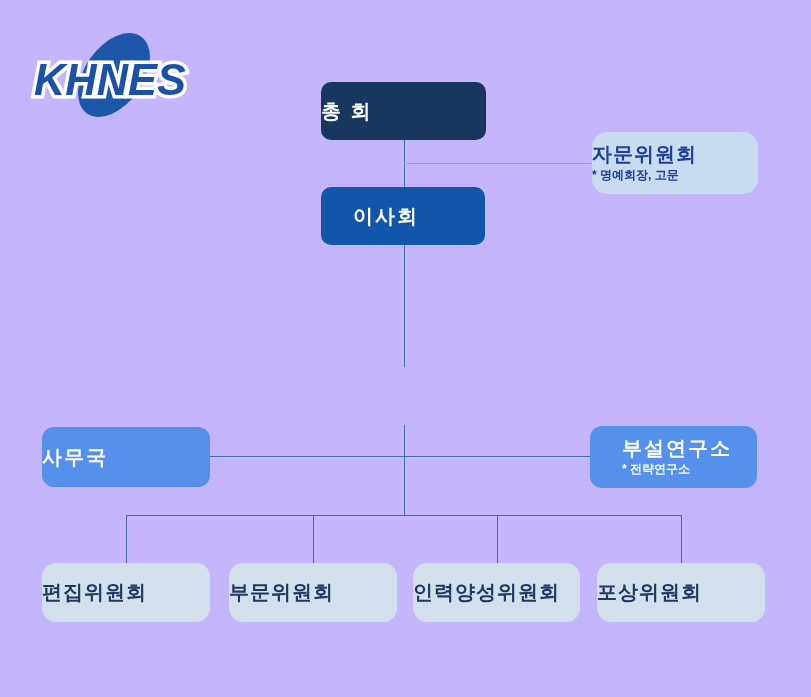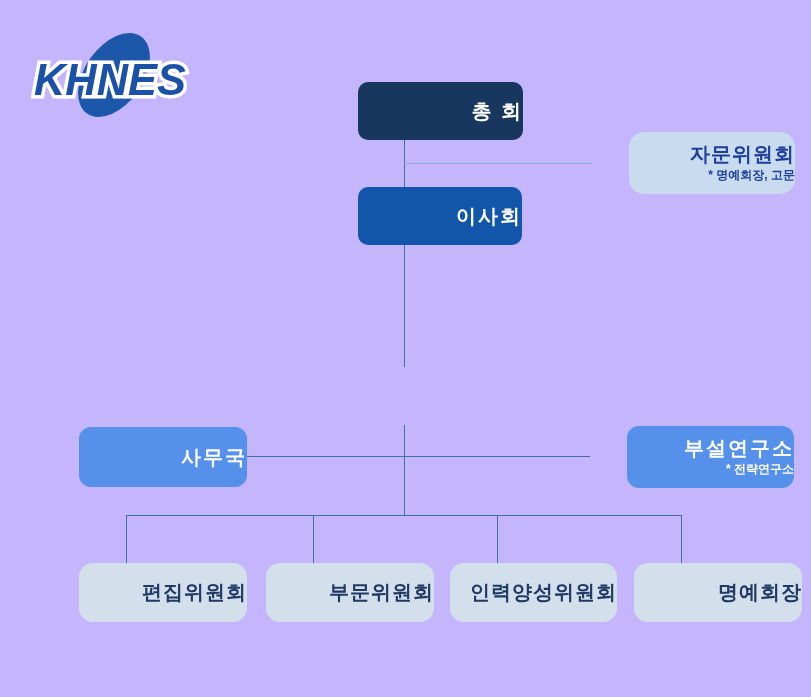--- a/index.html
+++ b/index.html
@@ -16,47 +16,46 @@
   }
 
   
   .logo { position: absolute; left: 28px; top: 22px; width: 176px; height: 112px; }
 
   
   .box {
     position: absolute;
     display: flex;
     flex-direction: column;
-    align-items: flex-end;
+    align-items: flex-start;
     justify-content: center;
     text-align: center;
     box-sizing: border-box;
     line-height: 1.15;
-    margin-left: 37px;
   }
   .box .label { font-weight: 700; font-size: 20px; letter-spacing: 2px; }
   .box .note  { font-weight: 700; font-size: 12px; margin-top: 3px; letter-spacing: 0; }
 
   
   .lv1 { background: #17375E; color: #ffffff; border-radius: 10px; }
   .lv2 { background: #1156A8; color: #ffffff; border-radius: 10px; padding-left: 32px; }
   .lv3 { background: #2E74D5; color: #ffffff; border-radius: 10px; }
   .lv4 { background: #5590EA; color: #ffffff; border-radius: 12px; }
   .light-blue { background: #C9DBEF; color: #1D3E99; border-radius: 15px; }
   .light-gray { background: #D3E0EC; color: #1F3864; border-radius: 14px; }
   .light-blue .label { font-size: 20px; letter-spacing: 1px; }
   .light-gray .label { font-size: 20px; letter-spacing: 1px; }
 
   
   .n-general   { left: 321px; top: 82px;  width: 165px; height: 58px; }
   .n-advisory  { left: 592px; top: 132px; width: 166px; height: 62px; }
   .n-board     { left: 321px; top: 187px; width: 164px; height: 58px; }
   .n-steering  { left: 321px; top: 367px; width: 164px; height: 58px; }
   .n-secretariat { left: 42px;  top: 427px; width: 168px; height: 60px; }
-  .n-research  { left: 590px; top: 426px; width: 167px; height: 62px; }
+  .n-research  { left: 590px; top: 426px; width: 167px; height: 62px; padding-left: 32px; }
   .n-editorial { left: 42px;  top: 563px; width: 168px; height: 59px; }
   .n-division  { left: 229px; top: 563px; width: 168px; height: 59px; }
   .n-hr        { left: 413px; top: 563px; width: 167px; height: 59px; }
   .n-awards    { left: 597px; top: 563px; width: 168px; height: 59px; }
 
   
   .line { position: absolute; background: #41719C; }
   .line.light { background: #8FA9CE; }
   .v { width: 1px; }
   .h { height: 1px; }
@@ -124,16 +123,16 @@
 
   <div class="box light-gray n-division">
     <span class="label">부문위원회</span>
   </div>
 
   <div class="box light-gray n-hr">
     <span class="label">인력양성위원회</span>
   </div>
 
   <div class="box light-gray n-awards">
-    <span class="label">명예회장</span>
+    <span class="label">포상위원회</span>
   </div>
 
 </div>
 
 </body></html>

